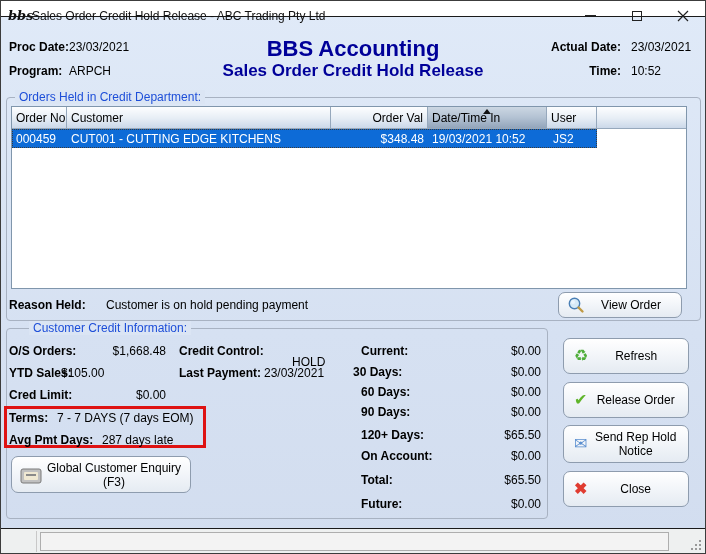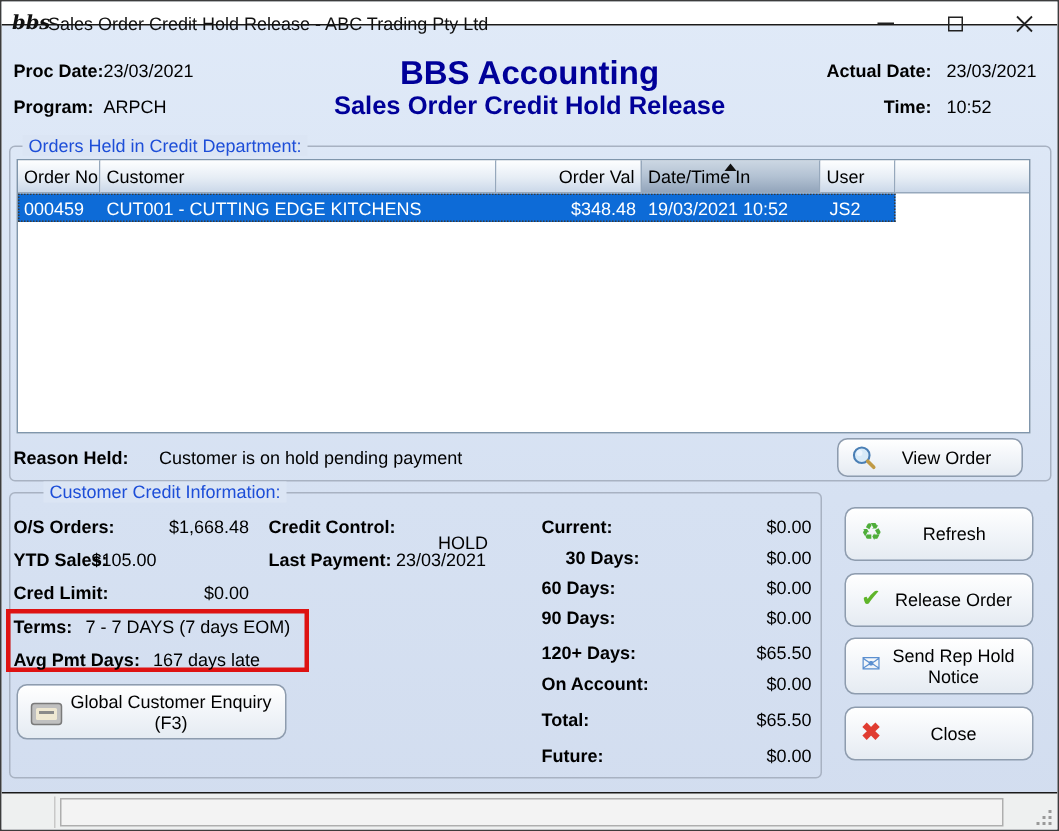--- a/index.html
+++ b/index.html
@@ -132,25 +132,25 @@
 
   <div class="lbl" style="left:178px; top:343px;">Credit Control:</div>
   <div class="val" style="left:263px; top:354px;margin-left:28px;">HOLD</div>
   <div class="lbl" style="left:178px; top:365px;">Last Payment:</div>
   <div class="val" style="left:263px; top:365px;">23/03/2021</div>
 
   <div class="red-box"></div>
   <div class="lbl" style="left:8px; top:410px;">Terms:</div>
   <div class="val" style="left:56px; top:410px;">7 - 7 DAYS (7 days EOM)</div>
   <div class="lbl" style="left:8px; top:432px;">Avg Pmt Days:</div>
-  <div class="val" style="left:101px; top:432px;">167 days late</div>
+  <div class="val" style="left:101px; top:432px;">287 days late</div>
 
   <div class="lbl" style="left:360px; top:343px;">Current:</div>
   <div class="val" style="left:420px; top:343px; width:120px; text-align:right;">$0.00</div>
-  <div class="lbl" style="left:376px; top:364px;">30 Days:</div>
+  <div class="lbl" style="left:352px; top:364px;">30 Days:</div>
   <div class="val" style="left:420px; top:364px; width:120px; text-align:right;">$0.00</div>
   <div class="lbl" style="left:360px; top:384px;">60 Days:</div>
   <div class="val" style="left:420px; top:384px; width:120px; text-align:right;">$0.00</div>
   <div class="lbl" style="left:360px; top:404px;">90 Days:</div>
   <div class="val" style="left:420px; top:404px; width:120px; text-align:right;">$0.00</div>
   <div class="lbl" style="left:360px; top:427px;">120+ Days:</div>
   <div class="val" style="left:420px; top:427px; width:120px; text-align:right;">$65.50</div>
   <div class="lbl" style="left:360px; top:448px;">On Account:</div>
   <div class="val" style="left:420px; top:448px; width:120px; text-align:right;">$0.00</div>
   <div class="lbl" style="left:360px; top:472px;">Total:</div>

